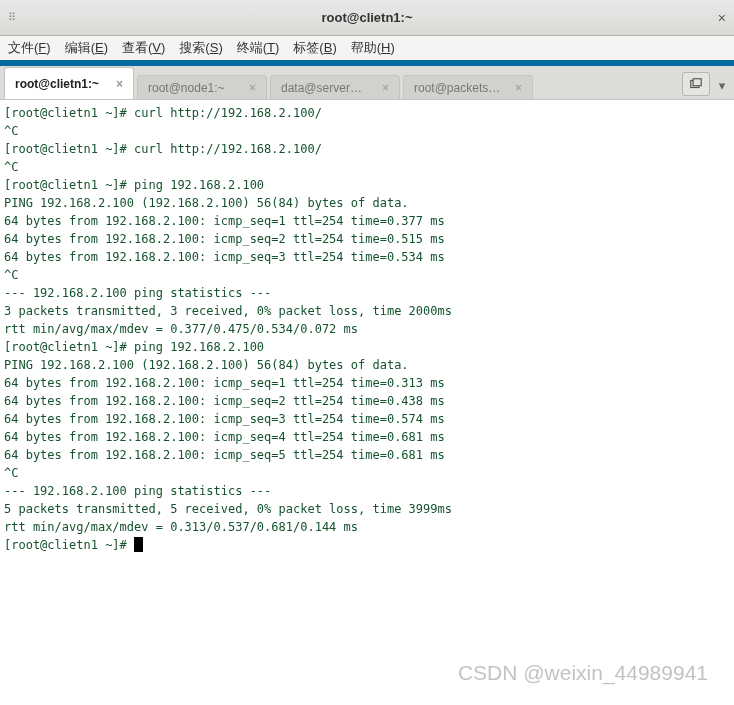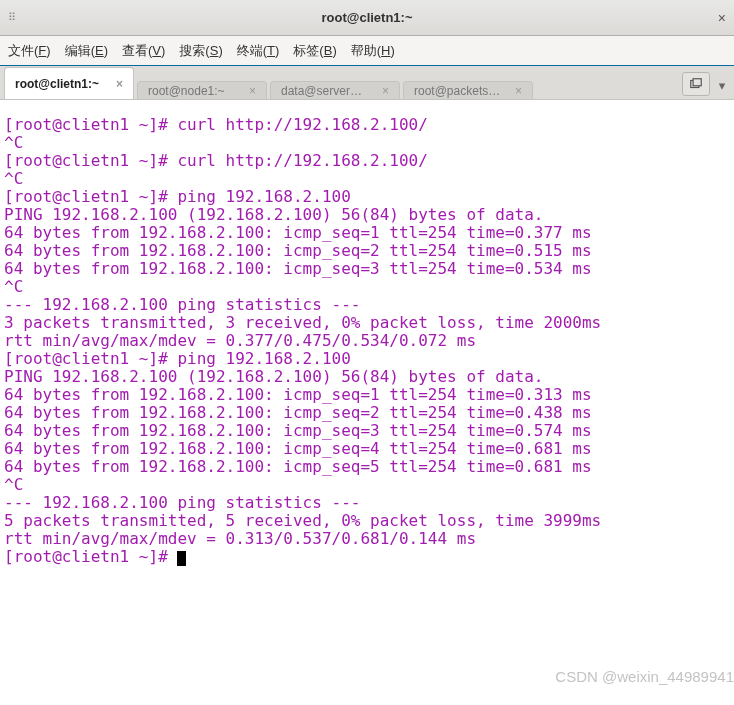--- a/index.html
+++ b/index.html
@@ -35,40 +35,40 @@
 .titlebar .close {
   width: 20px;
   text-align: right;
   color: #555;
   font-size: 14px;
   cursor: pointer;
 }
 .menubar {
   height: 30px;
   background: #f5f4f2;
-  border-bottom: 1px solid #0369a1;
+  border-bottom: 6px solid #0369a1;
   display: flex;
   align-items: center;
   padding: 0 8px;
   gap: 14px;
   font-size: 13px;
   color: #333;
 }
 .menubar span { cursor: pointer; }
 .menubar u { text-decoration: underline; }
 .tabbar {
   height: 34px;
   background: #dedcd9;
   border-bottom: 1px solid #c5c3c0;
   display: flex;
   align-items: flex-end;
   padding: 0 4px;
 }
 .tab {
-  height: 18px;
+  height: 24px;
   padding: 0 10px;
   margin-right: 3px;
   display: flex;
   align-items: center;
   gap: 6px;
   background: #d3d1ce;
   border: 1px solid #c5c3c0;
   border-bottom: none;
   border-radius: 4px 4px 0 0;
   color: #777;
@@ -109,41 +109,41 @@
   cursor: pointer;
 }
 .tabbar .dropdown {
   width: 16px;
   text-align: center;
   color: #666;
   margin-bottom: 6px;
   cursor: pointer;
 }
 .terminal {
-  padding: 16px 4px;
+  padding: 4px 4px;
   font-family: "DejaVu Sans Mono", "Liberation Mono", monospace;
-  font-size: 16px;
+  font-size: 12px;
   line-height: 18px;
   white-space: pre;
-  color: #a21caf;
+  color: #14532d;
   background: #fff;
 }
 .cursor {
   display: inline-block;
   width: 9px;
   height: 15px;
   background: #000;
   vertical-align: text-bottom;
 }
 .watermark {
   position: absolute;
-  right: 0;
+  right: 26px;
   bottom: 20px;
   color: rgba(120,120,120,0.45);
-  font-size: 15px;
+  font-size: 21px;
   font-family: sans-serif;
 }
 </style>
 </head>
 <body>
 
 <div class="titlebar">
   <span class="grip">⠿</span>
   <span class="title">root@clietn1:~</span>
   <span class="close">×</span>

